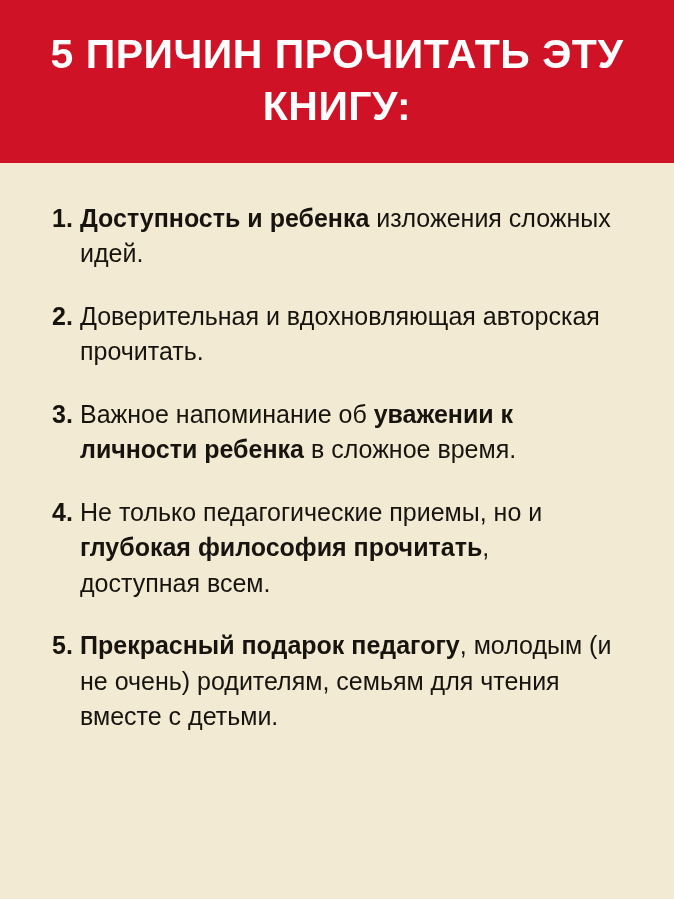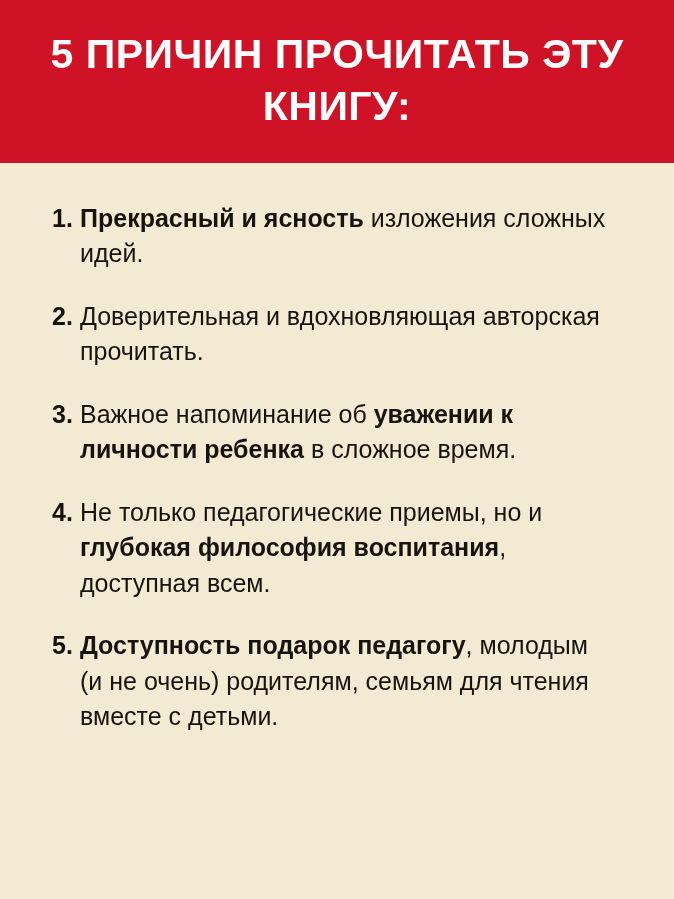--- a/index.html
+++ b/index.html
@@ -77,34 +77,34 @@
 
 <div class="page">
 
   <div class="header-band">
     <h1 class="header-title">5 причин прочитать эту книгу:</h1>
   </div>
 
   <ul class="reasons">
     <li class="reason">
       <span class="reason-num">1.</span>
-      <span class="reason-text"><b>Прекрасный и ясность</b> изложения сложных идей.</span>
+      <span class="reason-text"><b>Доступность и ребенка</b> изложения сложных идей.</span>
     </li>
     <li class="reason">
       <span class="reason-num">2.</span>
       <span class="reason-text">Доверительная и вдохновляющая авторская прочитать.</span>
     </li>
     <li class="reason">
       <span class="reason-num">3.</span>
       <span class="reason-text">Важное напоминание об <b>уважении к личности ребенка</b> в сложное время.</span>
     </li>
     <li class="reason">
       <span class="reason-num">4.</span>
-      <span class="reason-text">Не только педагогические приемы, но и <b>глубокая философия воспитания</b>, доступная всем.</span>
+      <span class="reason-text">Не только педагогические приемы, но и <b>глубокая философия прочитать</b>, доступная всем.</span>
     </li>
     <li class="reason">
       <span class="reason-num">5.</span>
-      <span class="reason-text"><b>Доступность подарок педагогу</b>, молодым (и не очень) родителям, семьям для чтения вместе с детьми.</span>
+      <span class="reason-text"><b>Прекрасный подарок педагогу</b>, молодым (и не очень) родителям, семьям для чтения вместе с детьми.</span>
     </li>
   </ul>
 
   <div class="spacer"></div>
 </div>
 
 </body></html>

